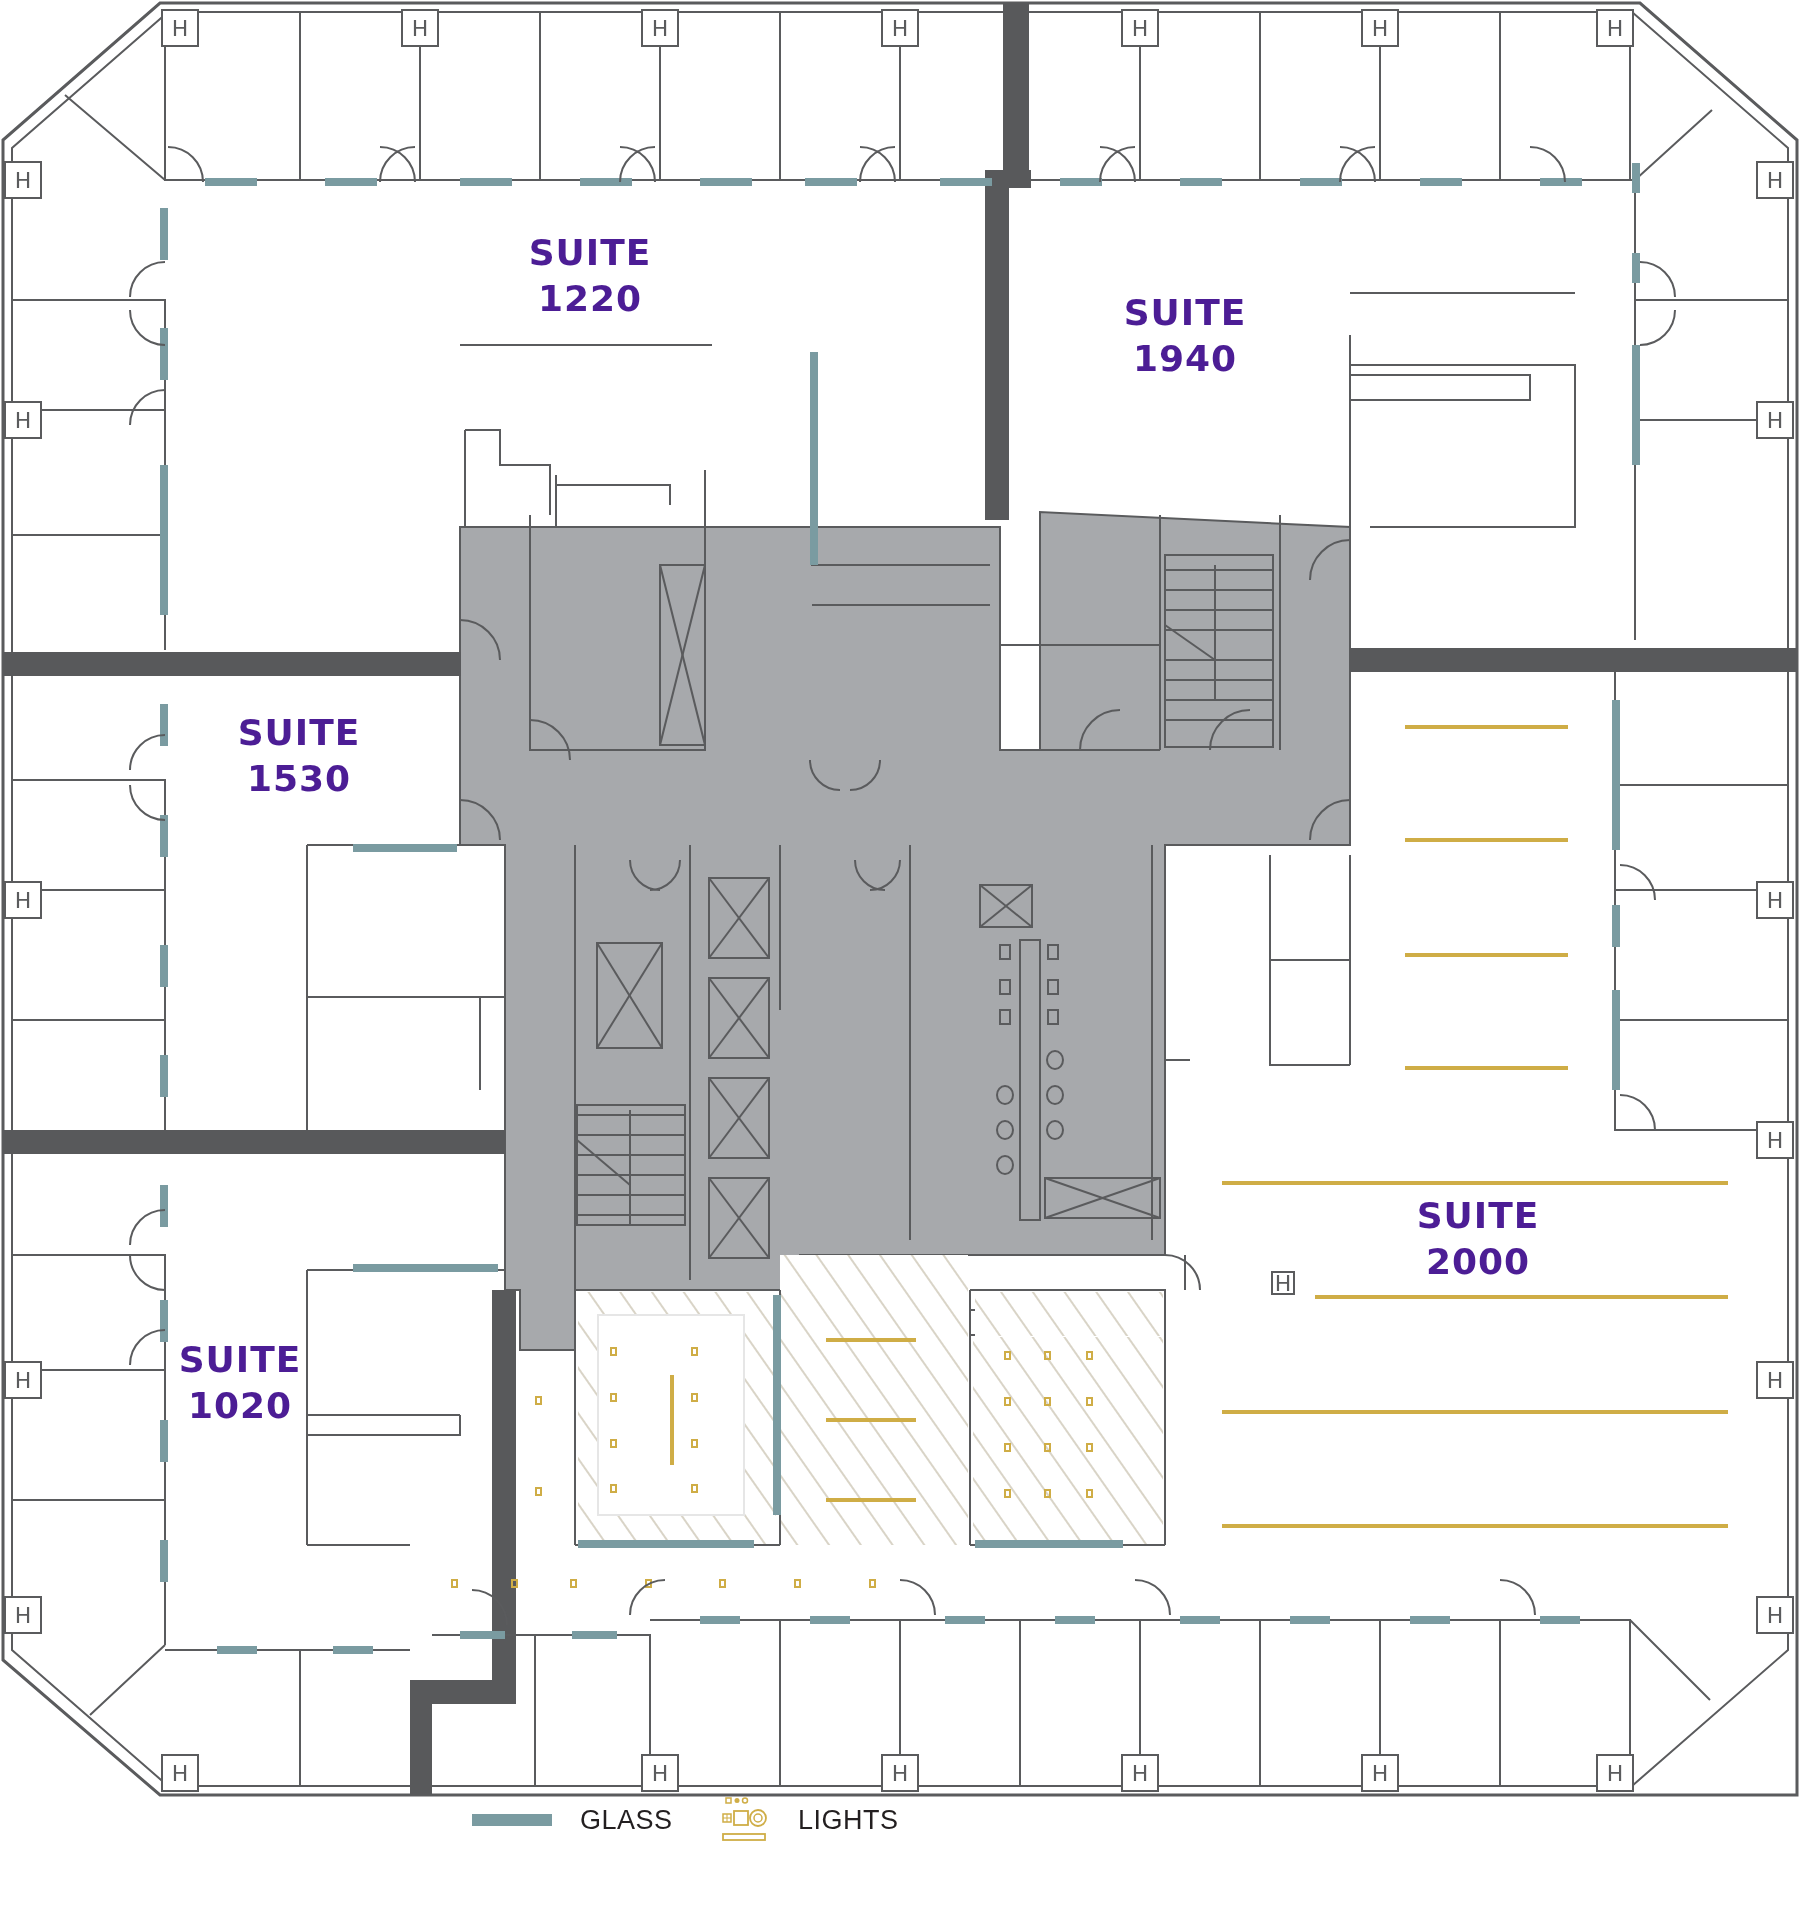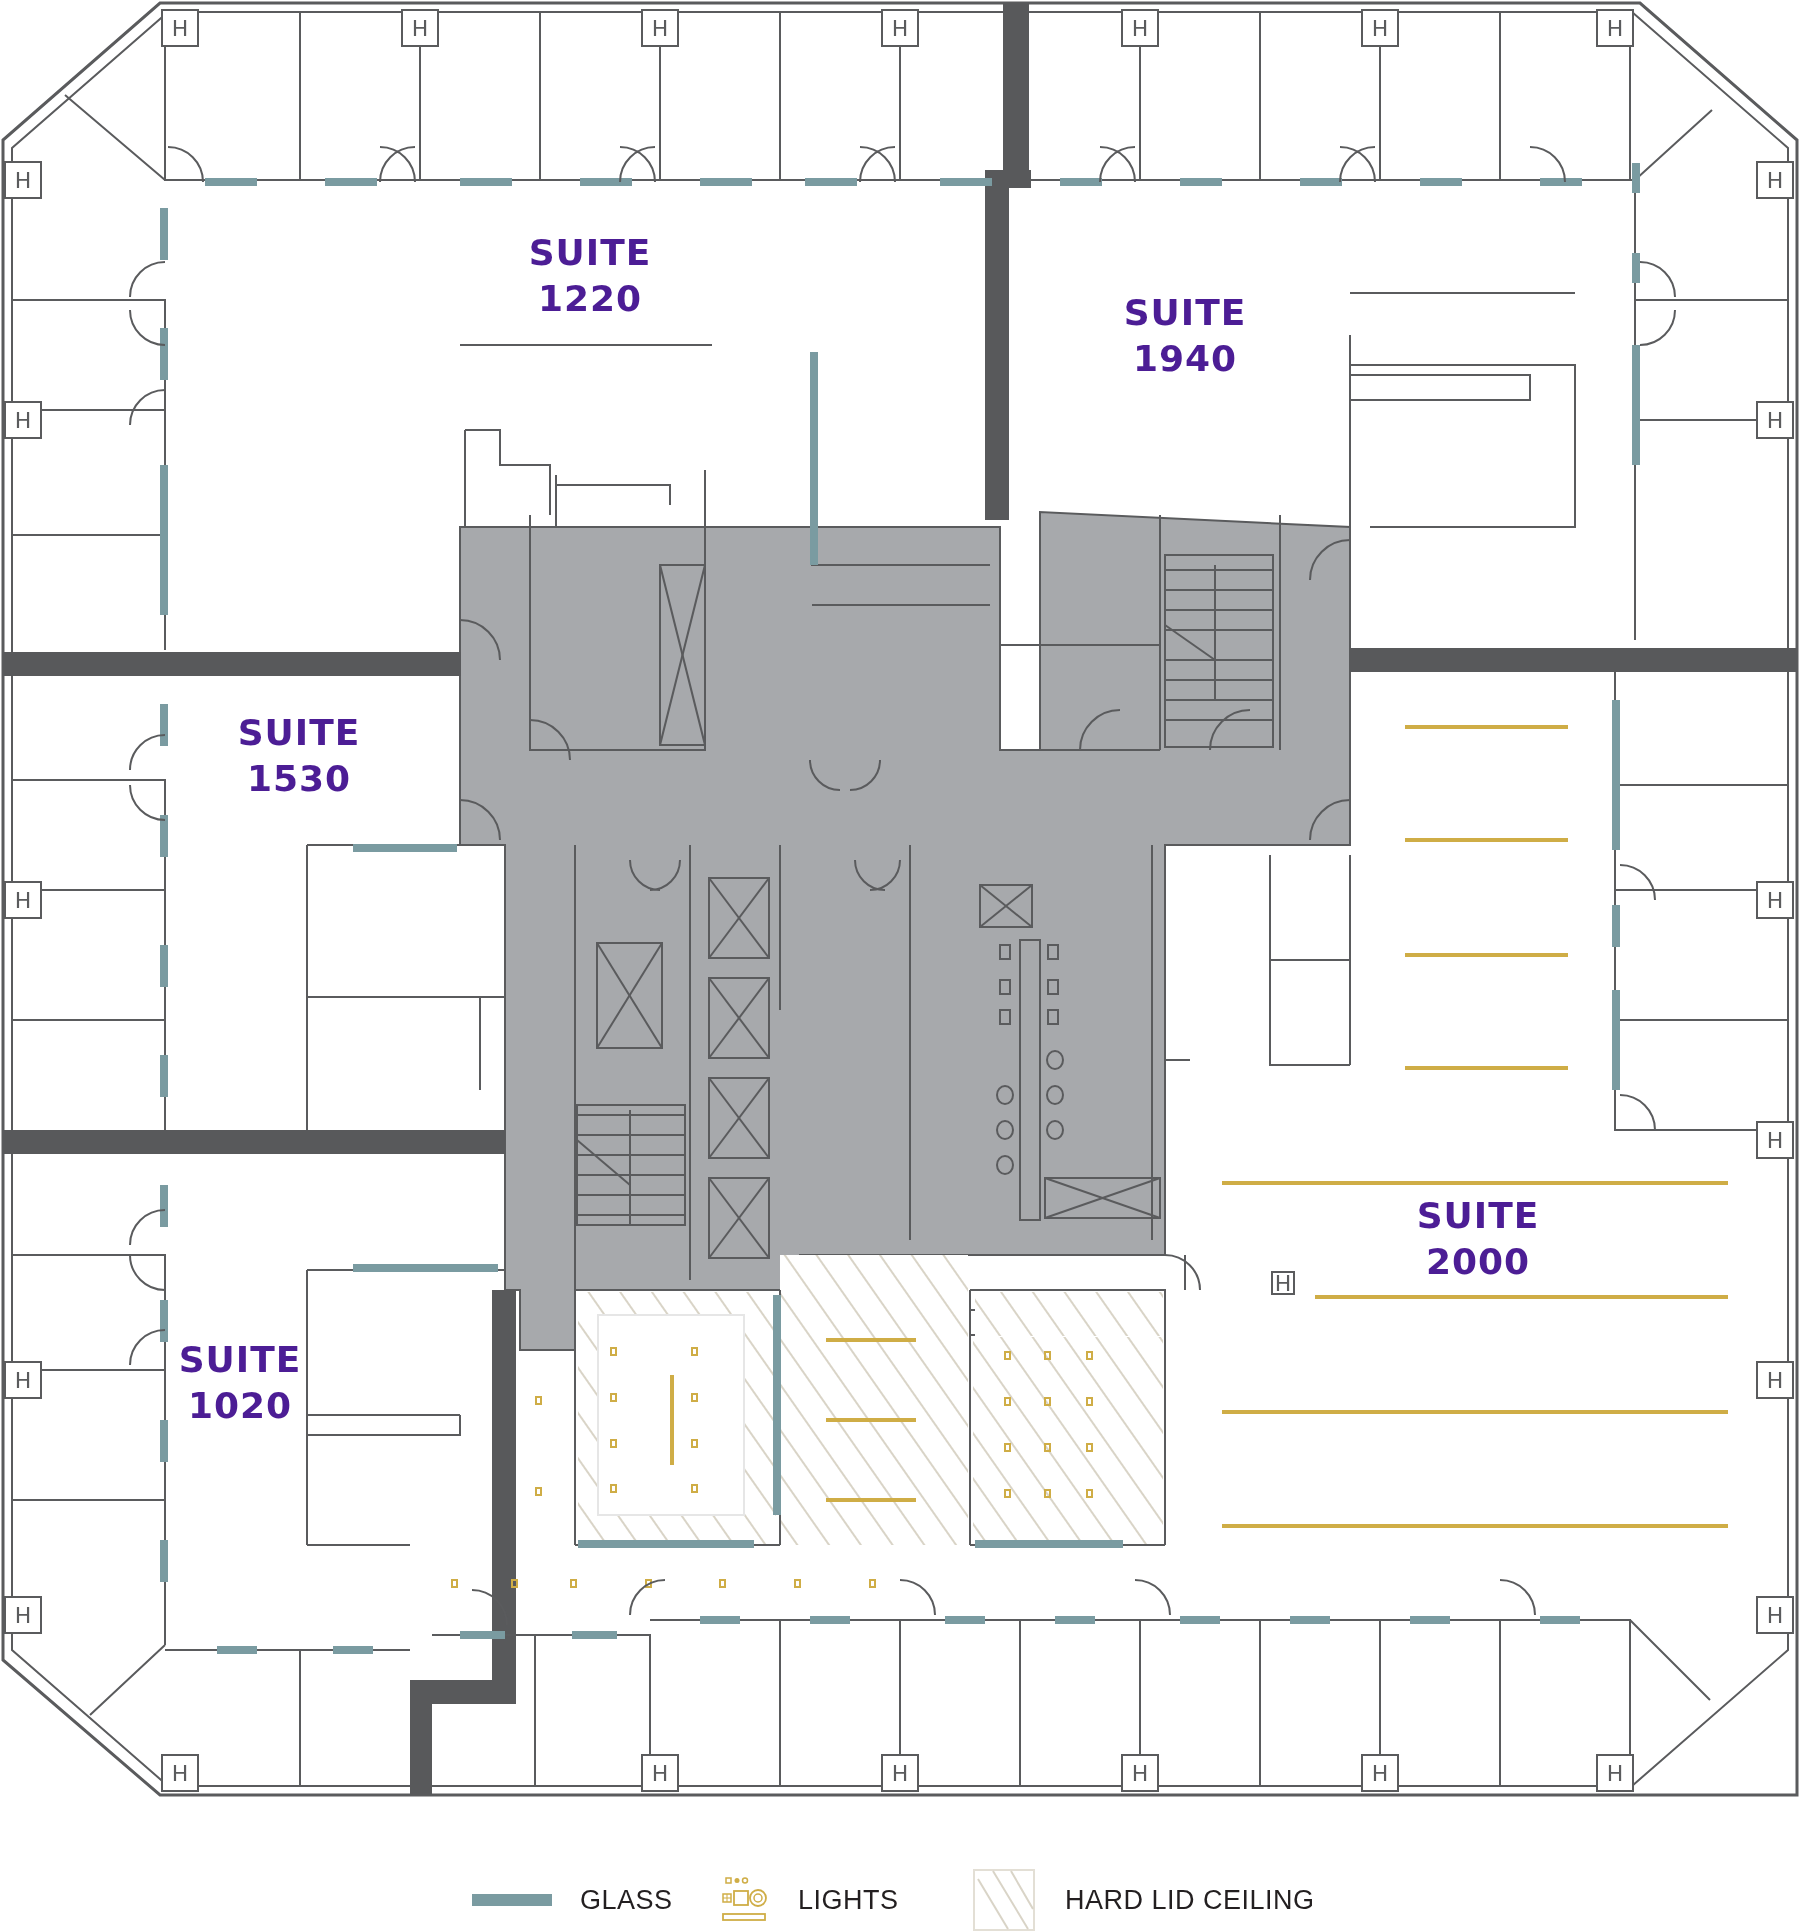--- a/index.html
+++ b/index.html
@@ -8,21 +8,21 @@
   .wall { fill:none; stroke:#5a5b5d; stroke-width:3; }
   .thin { fill:none; stroke:#5a5b5d; stroke-width:2; }
   .demise { fill:#58595b; stroke:none; }
   .core { fill:#a7a9ac; stroke:#5a5b5d; stroke-width:2; }
   .glass { fill:#7a9ba1; stroke:none; }
   .light-line { stroke:#cfad46; stroke-width:4; }
   .light-dot { fill:none; stroke:#cfad46; stroke-width:2; }
   .door { fill:none; stroke:#5a5b5d; stroke-width:2; }
   .xbox line { stroke:#5a5b5d; stroke-width:2; }
   .suite-label { position:absolute; font-family:"DejaVu Sans", sans-serif; font-weight:bold; font-size:36px; line-height:46px; color:#4c1d95; text-align:center; letter-spacing:1px; }
-  .legend { position:absolute; top:1870px; left:0; width:1800px; height:60px; }
+  .legend { position:absolute; top:1790px; left:0; width:1800px; height:60px; }
   .legend-item { position:absolute; top:0; height:60px; display:flex; align-items:center; }
   .legend-text { font-family:"Liberation Sans", sans-serif; font-size:27px; color:#231f20; letter-spacing:0.5px; }
   .col { fill:#ffffff; stroke:#5a5b5d; stroke-width:2; }
   .col-h { font-family:"DejaVu Sans", sans-serif; font-size:22px; fill:#5a5b5d; }
 </style>
 </head>
 <body>
 
 <svg id="plan" viewBox="0 0 1800 1820" xmlns="http://www.w3.org/2000/svg">
   <defs>
@@ -395,22 +395,13 @@
       <rect x="1" y="18" width="8" height="8" fill="none" stroke="#cfad46" stroke-width="1.5"></rect>
       <line x1="5" y1="18" x2="5" y2="26" stroke="#cfad46" stroke-width="1"></line>
         <line x1="1" y1="22" x2="9" y2="22" stroke="#cfad46" stroke-width="1"></line>
       <rect x="12" y="15" width="14" height="14" fill="none" stroke="#cfad46" stroke-width="1.8"></rect>
       <circle cx="36" cy="22" r="8" fill="none" stroke="#cfad46" stroke-width="1.8"></circle>
       <circle cx="36" cy="22" r="4" fill="none" stroke="#cfad46" stroke-width="1.5"></circle>
       <rect x="1" y="38" width="42" height="6" fill="none" stroke="#cfad46" stroke-width="1.8"></rect>
     </svg>
     <span class="legend-text">LIGHTS</span>
   </div>
-  <div class="legend-item" style="left:973px;">
-    <svg width="62" height="62" viewBox="0 0 62 62" style="margin-right:30px;">
-      <rect x="1" y="1" width="60" height="60" fill="#ffffff" stroke="#e3dfd5" stroke-width="2"></rect>
-      <line x1="5" y1="10" x2="35" y2="60" stroke="#d9d4c7" stroke-width="2"></line>
-      <line x1="20" y1="2" x2="55" y2="60" stroke="#d9d4c7" stroke-width="2"></line>
-      <line x1="38" y1="2" x2="60" y2="40" stroke="#d9d4c7" stroke-width="2"></line>
-    </svg>
-    <span class="legend-text">HARD LID CEILING</span>
-  </div>
 </div>
 
 </body></html>

